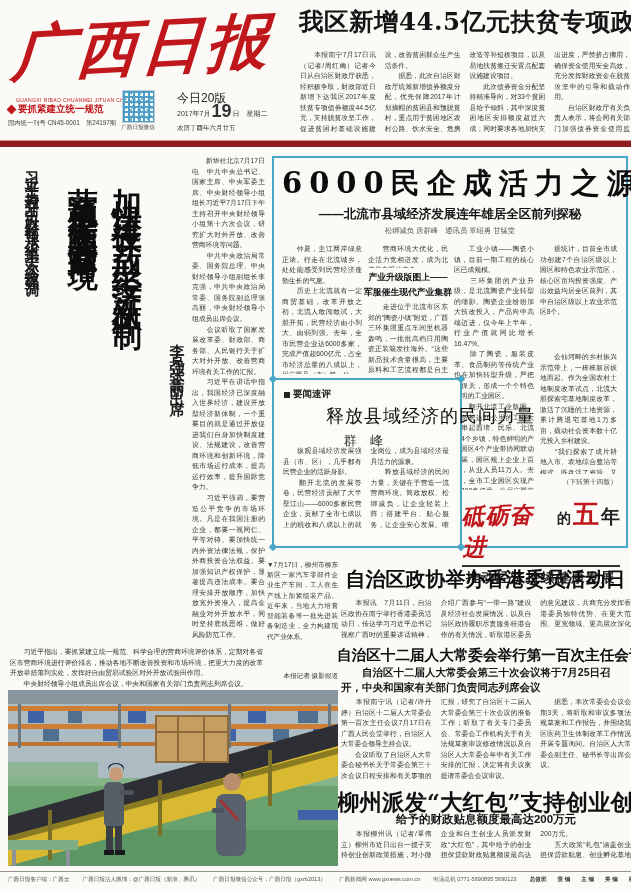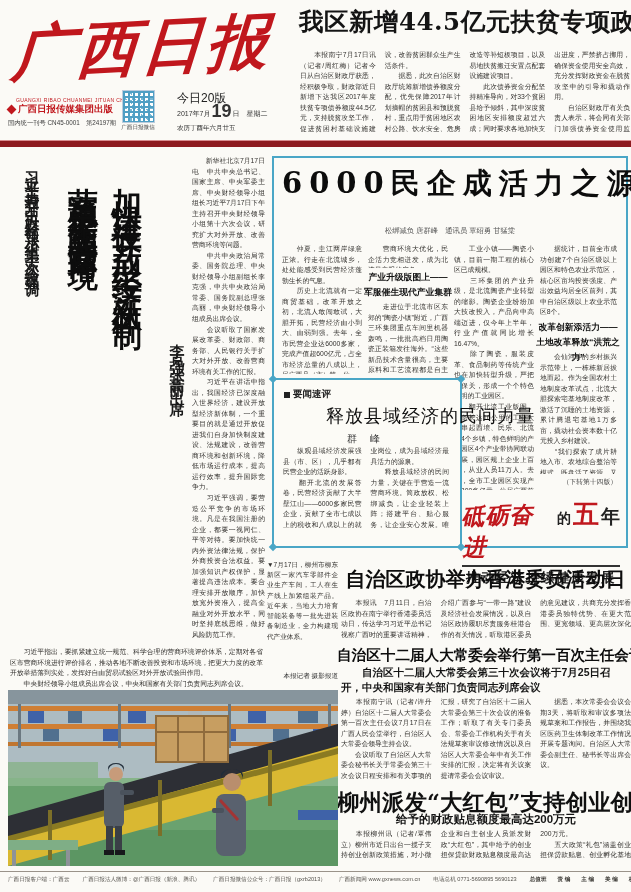--- a/index.html
+++ b/index.html
@@ -52,21 +52,21 @@
   .mq-by{left:282px;top:226px;width:336px;text-align:center;font-size:7.3px;color:#555;}
   .subhead{text-align:center;font-weight:bold;font-size:8.8px;line-height:1.7;color:#111;}
   .turn{text-align:right;font-size:6.8px;color:#444;}
   
   .cbox{left:272px;top:378px;width:186px;height:166px;border:2px solid #4aa6c6;background:#fcfbf6;}
   .cdot{position:absolute;width:6px;height:6px;background:#4aa6c6;transform:rotate(45deg);}
   .clabel{left:284px;top:388px;font-size:9.5px;font-weight:bold;color:#222;display:flex;align-items:center;gap:3px;}
   .csq{width:6px;height:6px;background:#222;display:inline-block;}
   .chead{left:282px;top:404px;width:168px;text-align:center;font-size:18px;font-weight:400;
       letter-spacing:1px;color:#0d0d0d;font-family:"DejaVu Serif",serif;white-space:nowrap;margin-left:44px;}
-  .cauthor{left:282px;top:432px;width:168px;text-align:center;font-size:10px;letter-spacing:5px;color:#333;}
+  .cauthor{left:282px;top:432px;width:168px;text-align:center;font-size:13px;letter-spacing:5px;color:#333;}
   .cbody{left:283px;top:446px;width:166px;height:92px;}
   
   .dili{left:462px;top:497px;width:158px;}
   .dili-row{display:flex;align-items:baseline;justify-content:center;gap:2px;}
   .dl1{font-size:23px;font-weight:900;font-style:italic;color:#c0171d;font-family:"DejaVu Serif",serif;letter-spacing:1px;transform:rotate(-2deg);}
   .dl2{font-size:14px;font-weight:bold;color:#222;}
   .dl3{font-size:26px;font-weight:900;color:#c0171d;font-family:"DejaVu Serif",serif;}
   .dl4{font-size:19px;font-weight:900;color:#222;font-family:"DejaVu Serif",serif;}
   .dili-sub{margin-top:3px;border-top:2px solid #333;padding-top:2px;text-align:center;
       font-size:13.5px;font-weight:900;letter-spacing:1.5px;color:#1c1c1c;font-family:"DejaVu Serif",serif;}
@@ -93,21 +93,21 @@
 </style>
 </head>
 <body>
 
 <div class="page">
 
   <div class="abs mast-title">广西日报</div>
   <div class="abs pinyin">GUANGXI RIBAO CHUANMEI JITUAN CHUBAN</div>
   <div class="abs publisher">
     <span class="diamond"></span>
-    <span>广西日报传媒集团出版</span>
+    <span>要抓紧建立统一规范</span>
   </div>
   <div class="abs issue">国内统一刊号 CN45-0001　第24197期</div>
   <div class="abs qr"></div>
   <div class="abs qr-label">广西日报微信</div>
   <div class="abs today">今日20版</div>
   <div class="abs dateline">
     <span>2017年7月</span>
     <span class="dateday">19</span>
     <span>日　星期二</span>
   </div>
@@ -131,38 +131,35 @@
 　　习近平在讲话中指出，我国经济已深度融入世界经济，建设开放型经济新体制，一个重要目的就是通过开放促进我们自身加快制度建设、法规建设，改善营商环境和创新环境，降低市场运行成本，提高运行效率，提升国际竞争力。
 　　习近平强调，要营造公平竞争的市场环境。凡是在我国注册的企业，都要一视同仁、平等对待。要加快统一内外资法律法规，保护外商投资合法权益。要加强知识产权保护，显著提高违法成本。要合理安排开放顺序，加快放宽外资准入，提高金融业对外开放水平，同时坚持底线思维，做好风险防范工作。</div>
   <div class="abs xiend body">　　习近平指出，要抓紧建立统一规范、科学合理的营商环境评价体系，定期对各省区市营商环境进行评价排名，推动各地不断改善投资和市场环境，把更大力度的改革开放举措落到实处，发挥好自由贸易试验区对外开放试验田作用。
 　　中央财经领导小组成员出席会议，中央和国家有关部门负责同志列席会议。</div>
 
   <div class="abs caption body">▼7月17日，柳州市柳东新区一家汽车零部件企业生产车间，工人在生产线上加紧组装产品。近年来，当地大力培育智能装备等一批先进装备制造业，全力构建现代产业体系。</div>
   <div class="abs credit">本报记者 摄影报道</div>
 
   <div class="abs mbox"></div>
   <div class="abs mq-head">6000民企成活力之源</div>
+  <div class="abs mq-sub">——北流市县域经济发展连年雄居全区前列探秘</div>
   <div class="abs mq-by">松绑减负 唐群峰　通讯员 覃绍勇 甘猛棠</div>
   <div class="abs body" style="left:282px;top:244px;width:80px;height:130px;">　　仲夏，圭江两岸绿意正浓。行走在北流城乡，处处能感受到民营经济蓬勃生长的气息。
 　　历史上北流就有一定商贸基础，改革开放之初，北流人敢闯敢试，大胆开拓，民营经济由小到大、由弱到强。去年，全市民营企业达6000多家，完成产值超600亿元，占全市经济总量的八成以上，居广西县（市）第一位。</div>
   <div class="abs body" style="left:368px;top:244px;width:80px;height:24px;">　　营商环境大优化，民企活力竞相迸发，成为北流最亮眼的底色。</div>
   <div class="abs subhead" style="left:364px;top:270px;width:88px;">
     <div>产业升级版图上——</div>
     <div>军服催生现代产业集群</div>
   </div>
   <div class="abs body" style="left:368px;top:302px;width:80px;height:72px;">　　走进位于北流市区东郊的“陶瓷小镇”附近，广西三环集团重点车间里机器轰鸣，一批批高档日用陶瓷正装箱发往海外。“这些新品技术含量很高，主要原料和工艺流程都是自主研发的。”企业负责人说。公司投建的智能化生产线一期投资13亿元，年产量10万件以上，预计年产值超16亿元。</div>
   <div class="abs body" style="left:454px;top:244px;width:80px;height:246px;">　　工业小镇——陶瓷小镇，目前一期工程的核心区已成规模。
 　　三环集团的产业升级，是北流陶瓷产业转型的缩影。陶瓷企业纷纷加大技改投入，产品向中高端迈进，仅今年上半年，行业产值就同比增长16.47%。
 　　除了陶瓷，服装皮革、食品制药等传统产业也在加快转型升级，严把环保关，形成一个个特色鲜明的工业园区。
 　　翻开北流工业版图，一条长达10公里的工业大道串起西埌、民乐、北流等4个乡镇，特色鲜明的产业园区4个产业带协同联动发展，园区规上企业上百家，从业人员11万人。去年，全市工业园区实现产值800多亿元，位居广西前列。</div>
   <div class="abs body" style="left:540px;top:244px;width:77px;height:74px;">　　据统计，目前全市成功创建7个自治区级以上园区和特色农业示范区，核心区亩均投资强度、产出效益均居全区前列，其中自治区级以上农业示范区8个。</div>
-  <div class="abs subhead" style="left:536px;top:320px;width:84px;">
-    <div>改革创新添活力——</div>
-    <div>土地改革释放“洪荒之力”</div>
-  </div>
   <div class="abs body" style="left:540px;top:352px;width:77px;height:122px;">　　会仙河畔的乡村振兴示范带上，一栋栋新居拔地而起。作为全国农村土地制度改革试点，北流大胆探索宅基地制度改革，激活了沉睡的土地资源，累计腾退宅基地1万多亩，撬动社会资本数十亿元投入乡村建设。
 　　“我们探索了成片耕地入市、农地综合整治等模式，既盘活了资源，又富了农民。”市国土部门负责人说。
 　　人多地少、土地资源短缺，曾是制约北流发展的难题，如今改革红利正成为北流县域经济竞争中先声夺人的一着棋。</div>
   <div class="abs turn" style="left:540px;top:477px;width:77px;">（下转第十四版）</div>
 
   <div class="abs cbox">
     <span class="cdot" style="left:-4px;top:-4px;"></span>
     <span class="cdot" style="right:-4px;top:-4px;"></span>
     <span class="cdot" style="left:-4px;bottom:-4px;"></span>
     <span class="cdot" style="right:-4px;bottom:-4px;"></span>

